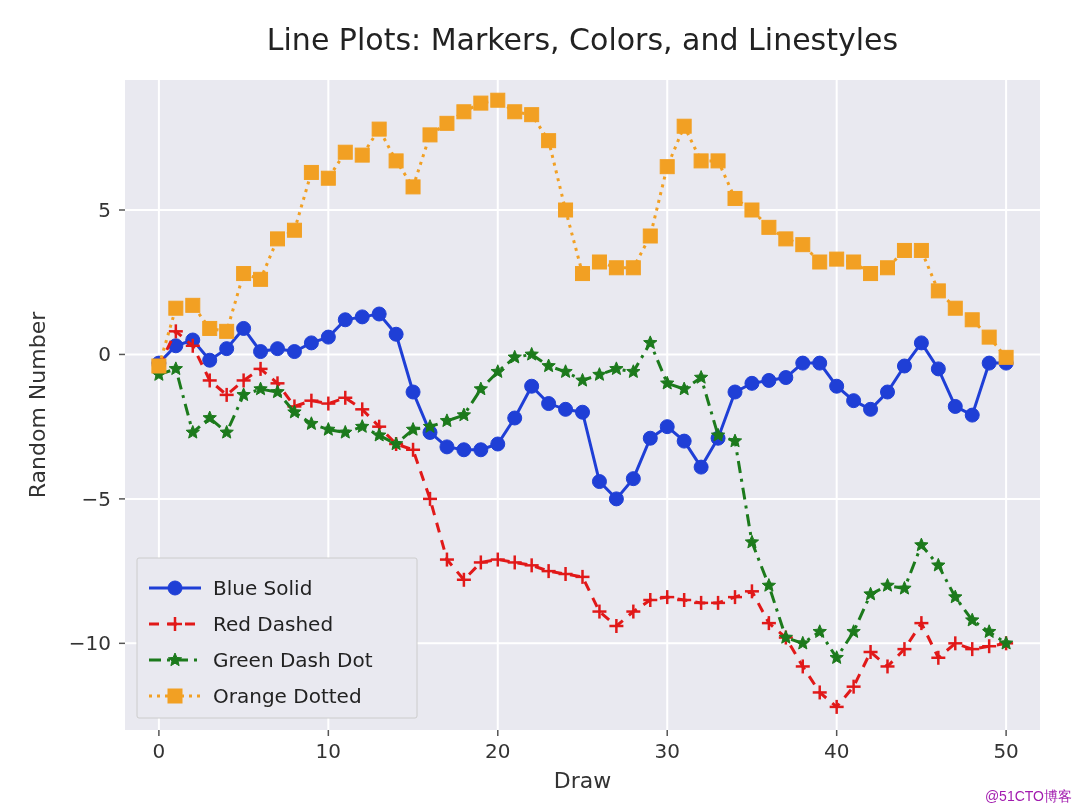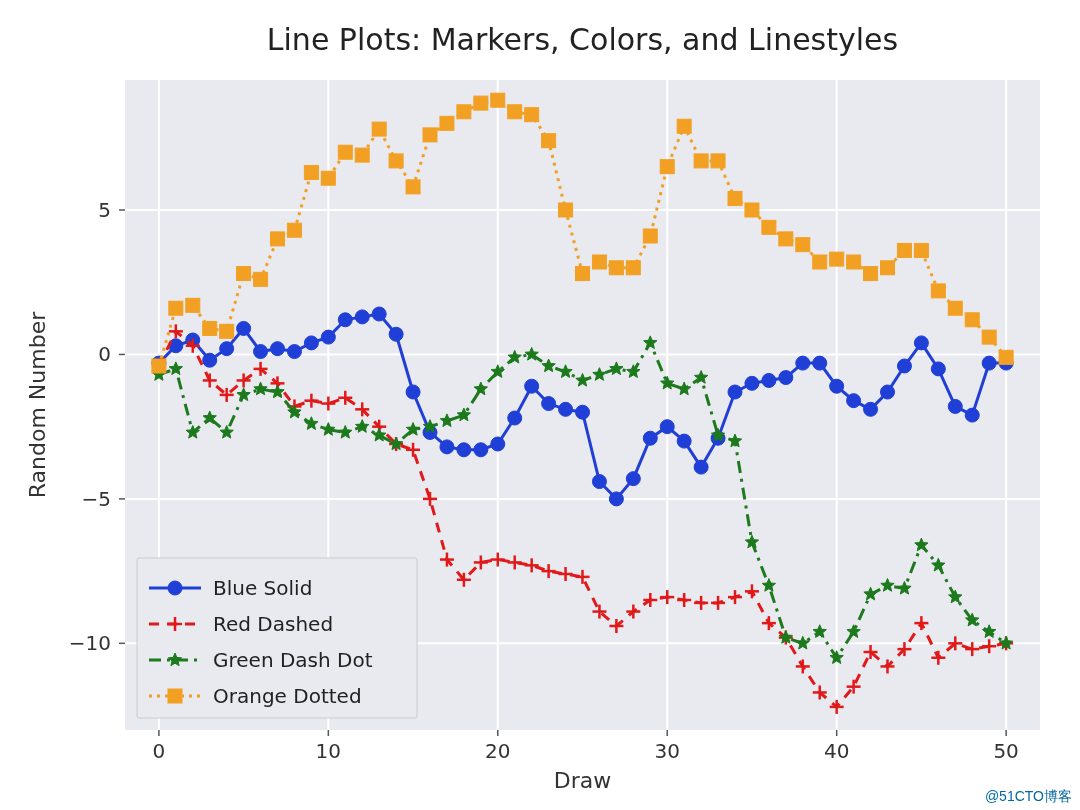--- a/index.html
+++ b/index.html
@@ -44,21 +44,21 @@
   }
   .legend-text {
     font-size: 20px;
     fill: #222;
   }
   .watermark {
     position: absolute;
     right: 8px;
     bottom: 4px;
     font-size: 14px;
-    color: #0369a1;
+    color: #a21caf;
     font-family: Arial, sans-serif;
   }
 </style>
 </head>
 <body>
 
 <div class="chart-container">
   <svg id="chart-svg" width="1080" height="810">
       <rect x="125" y="80" width="915" height="650" class="plot-bg"></rect>
       <g class="grid">

